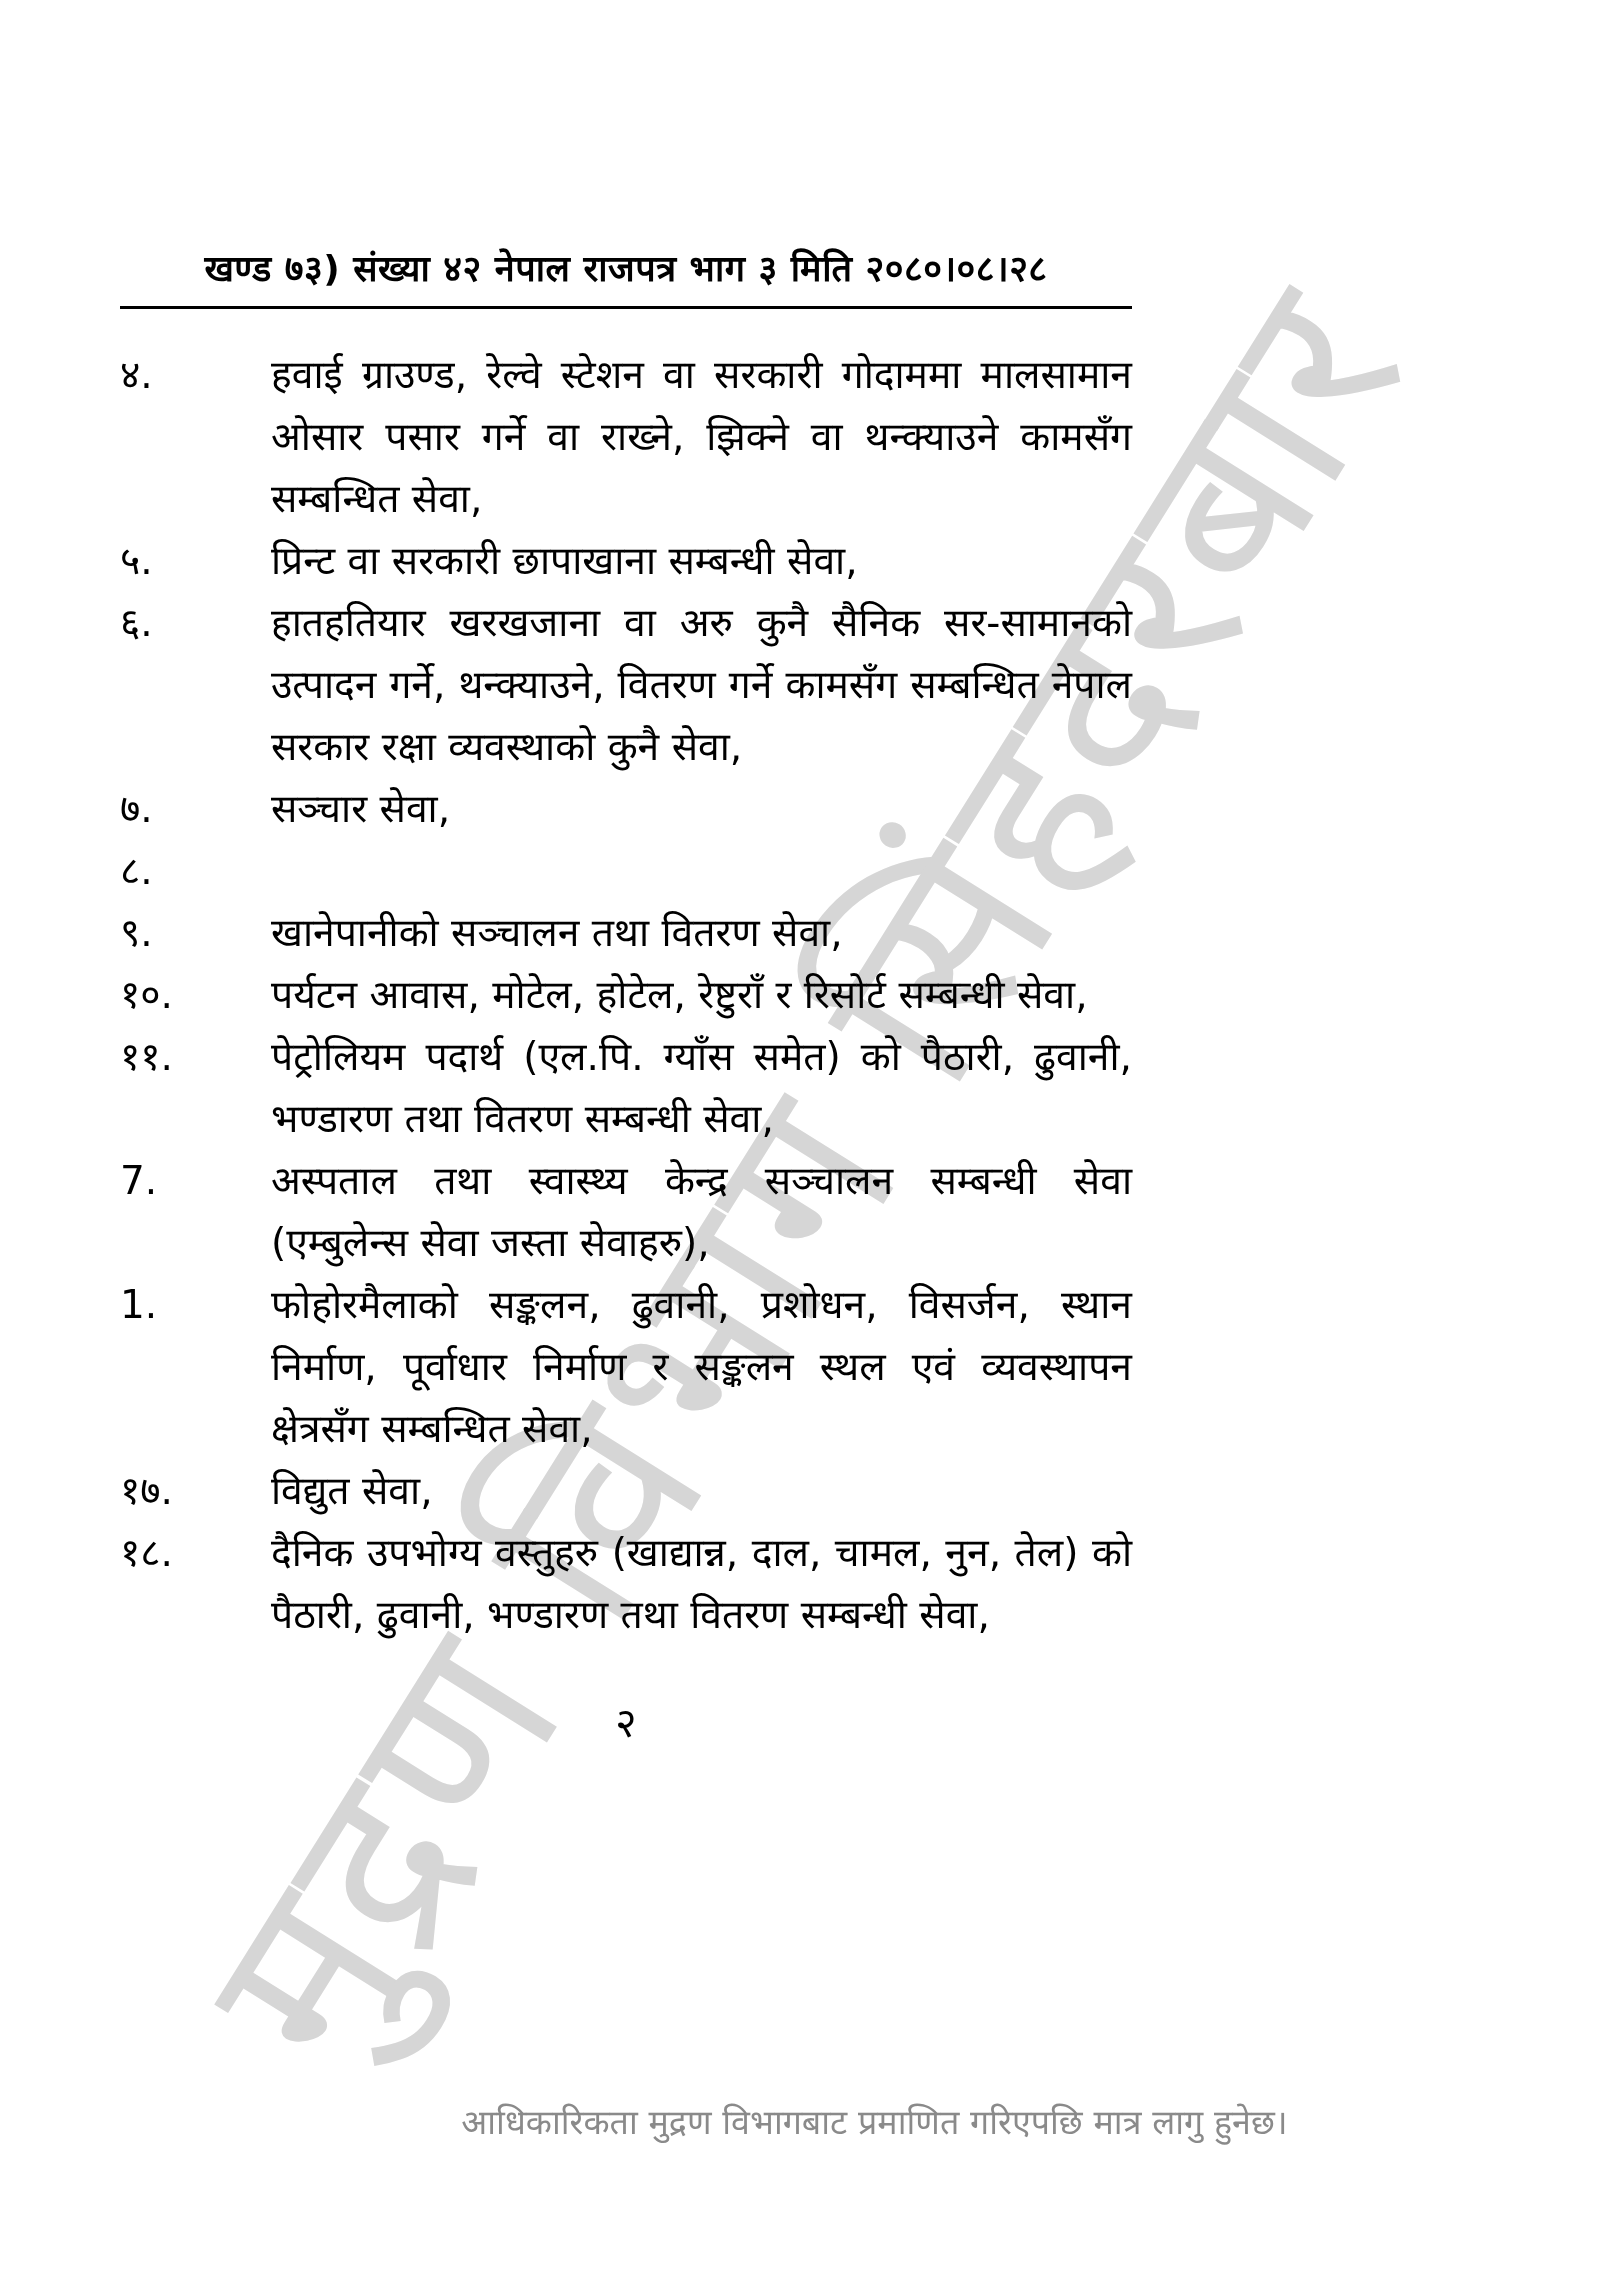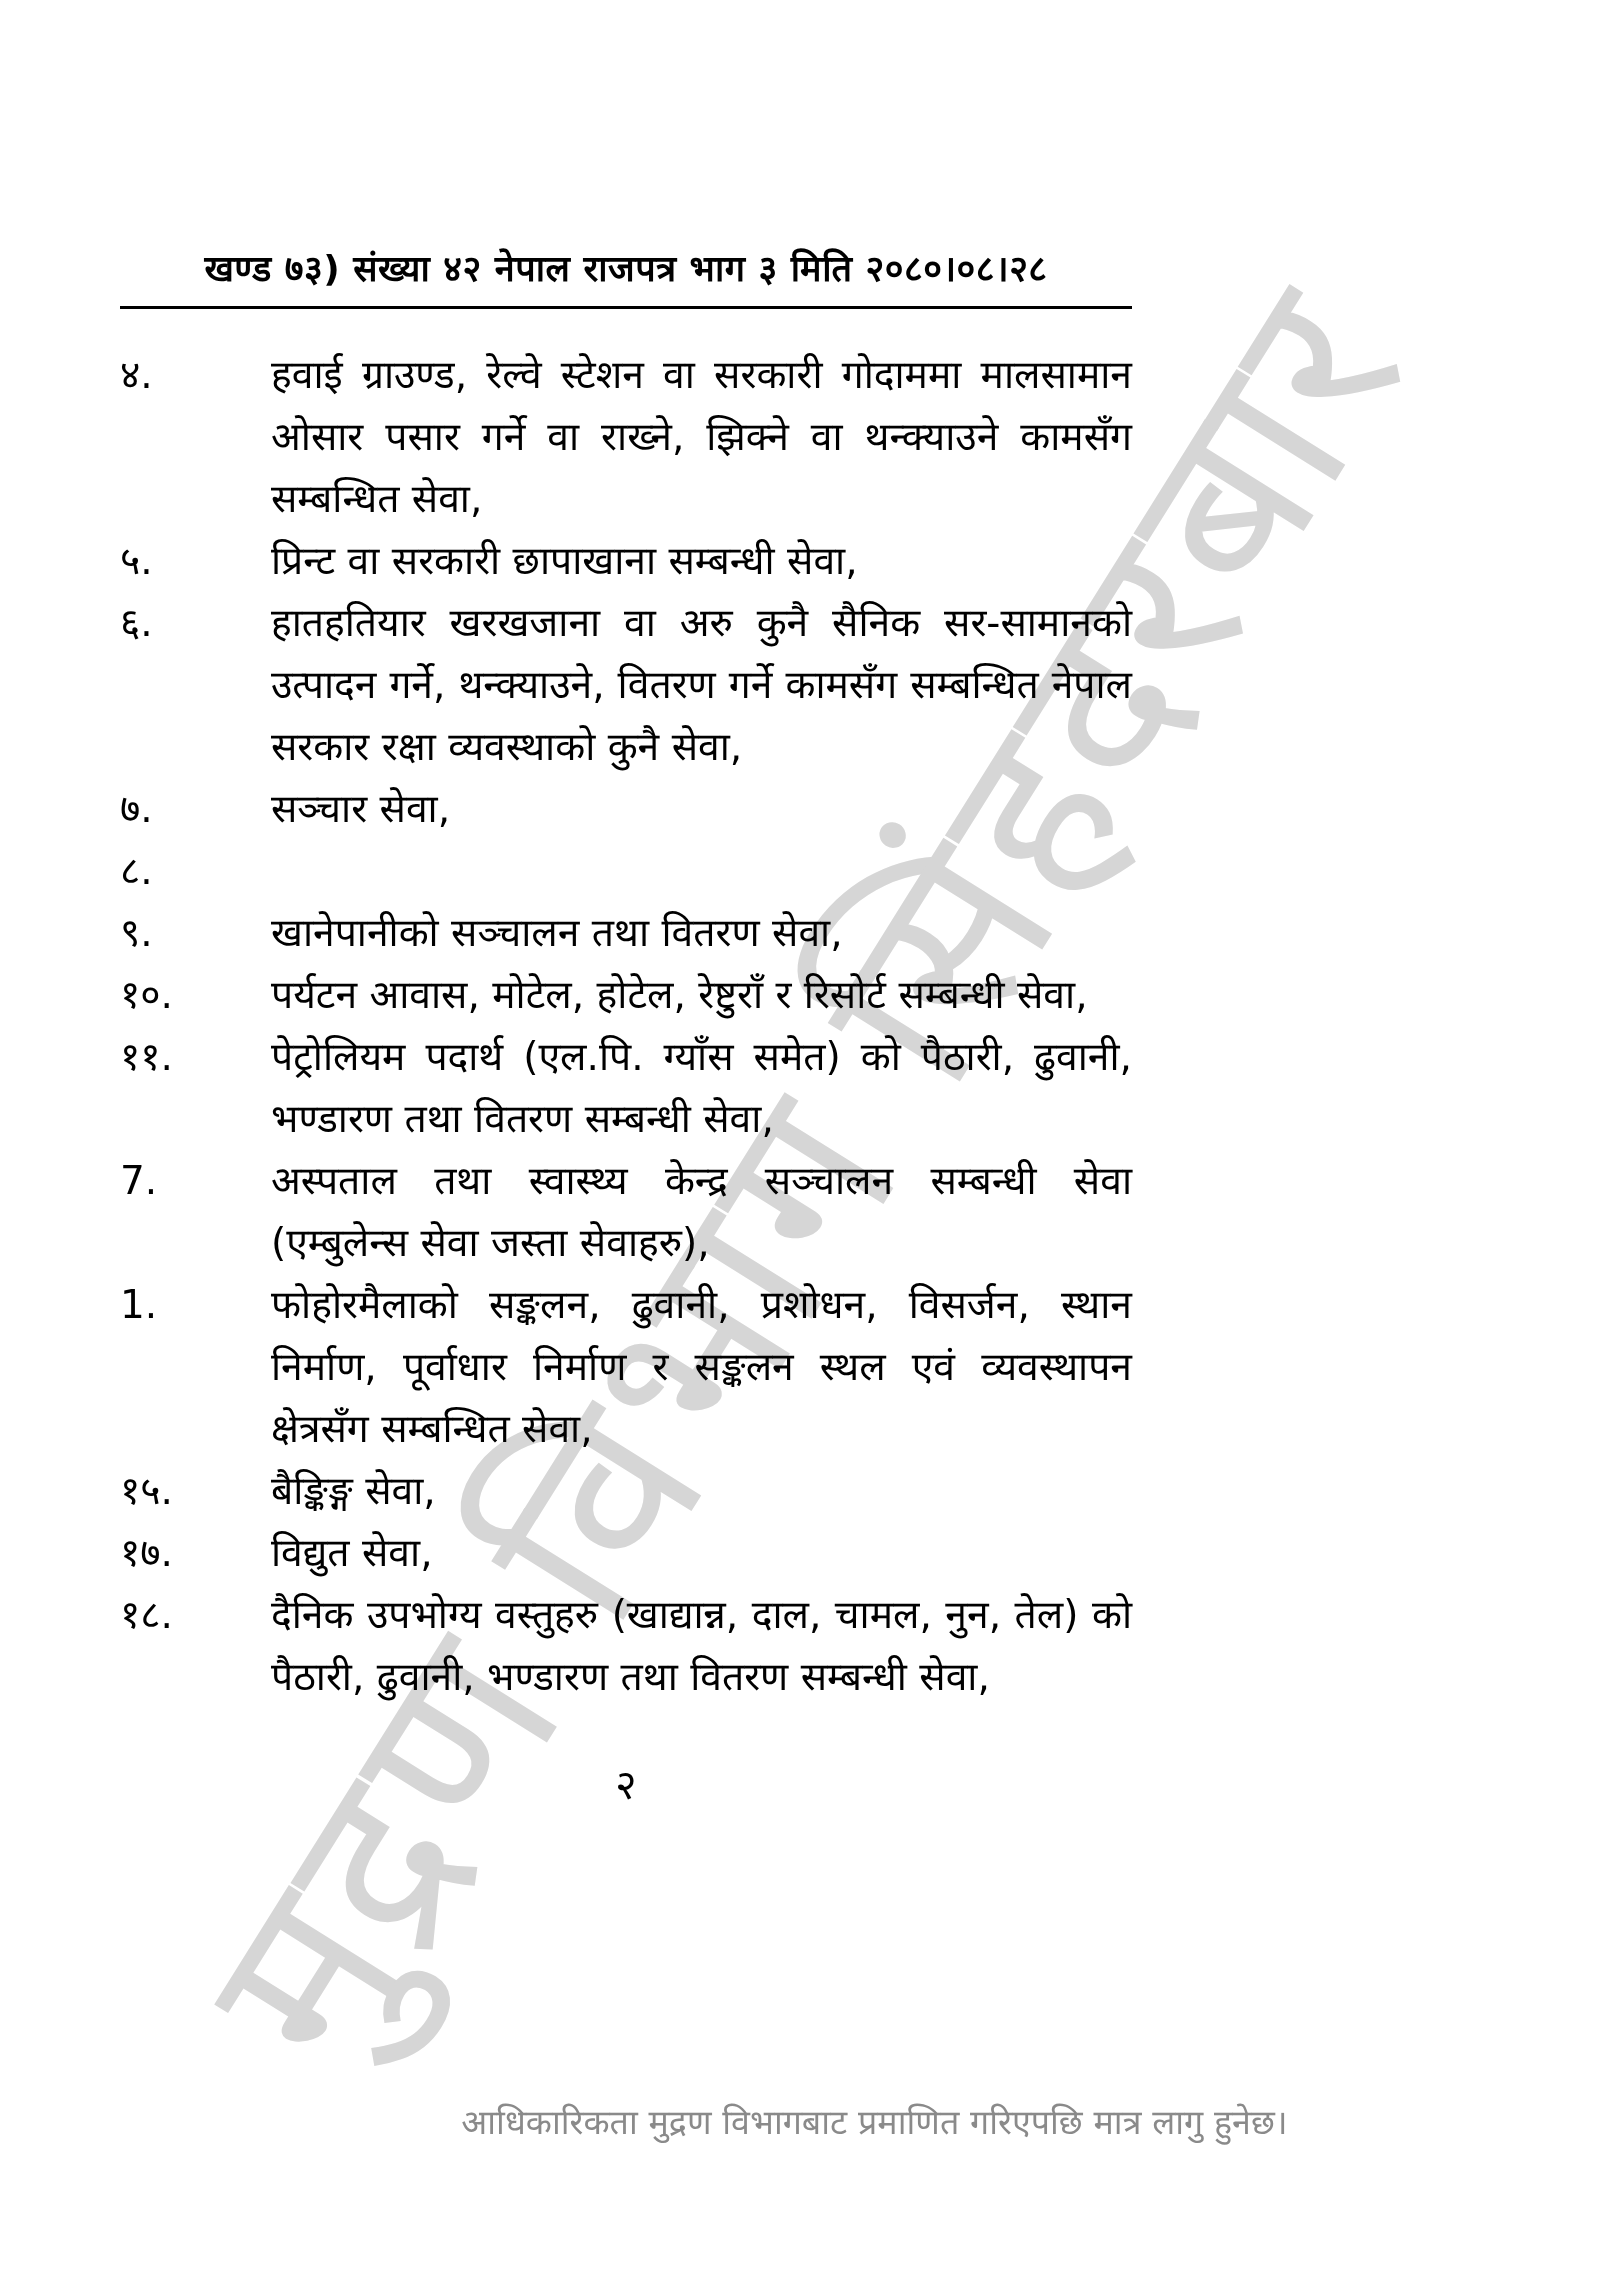--- a/index.html
+++ b/index.html
@@ -129,24 +129,20 @@
       </div>
       <div class="list-row">
         <div class="list-num">7.</div>
         <div class="list-text">अस्पताल तथा स्वास्थ्य केन्द्र सञ्चालन सम्बन्धी सेवा (एम्बुलेन्स सेवा जस्ता सेवाहरु),</div>
       </div>
       <div class="list-row">
         <div class="list-num">1.</div>
         <div class="list-text">फोहोरमैलाको सङ्कलन, ढुवानी, प्रशोधन, विसर्जन, स्थान निर्माण, पूर्वाधार निर्माण र सङ्कलन स्थल एवं व्यवस्थापन क्षेत्रसँग सम्बन्धित सेवा,</div>
       </div>
       <div class="list-row">
-        <div class="list-num">१५.</div>
-        <div class="list-text">बैङ्किङ्ग सेवा,</div>
-      </div>
-      <div class="list-row">
         <div class="list-num">१७.</div>
         <div class="list-text">विद्युत सेवा,</div>
       </div>
       <div class="list-row">
         <div class="list-num">१८.</div>
         <div class="list-text">दैनिक उपभोग्य वस्तुहरु (खाद्यान्न, दाल, चामल, नुन, तेल) को पैठारी, ढुवानी, भण्डारण तथा वितरण सम्बन्धी सेवा,</div>
       </div>
 
     </div>
 

